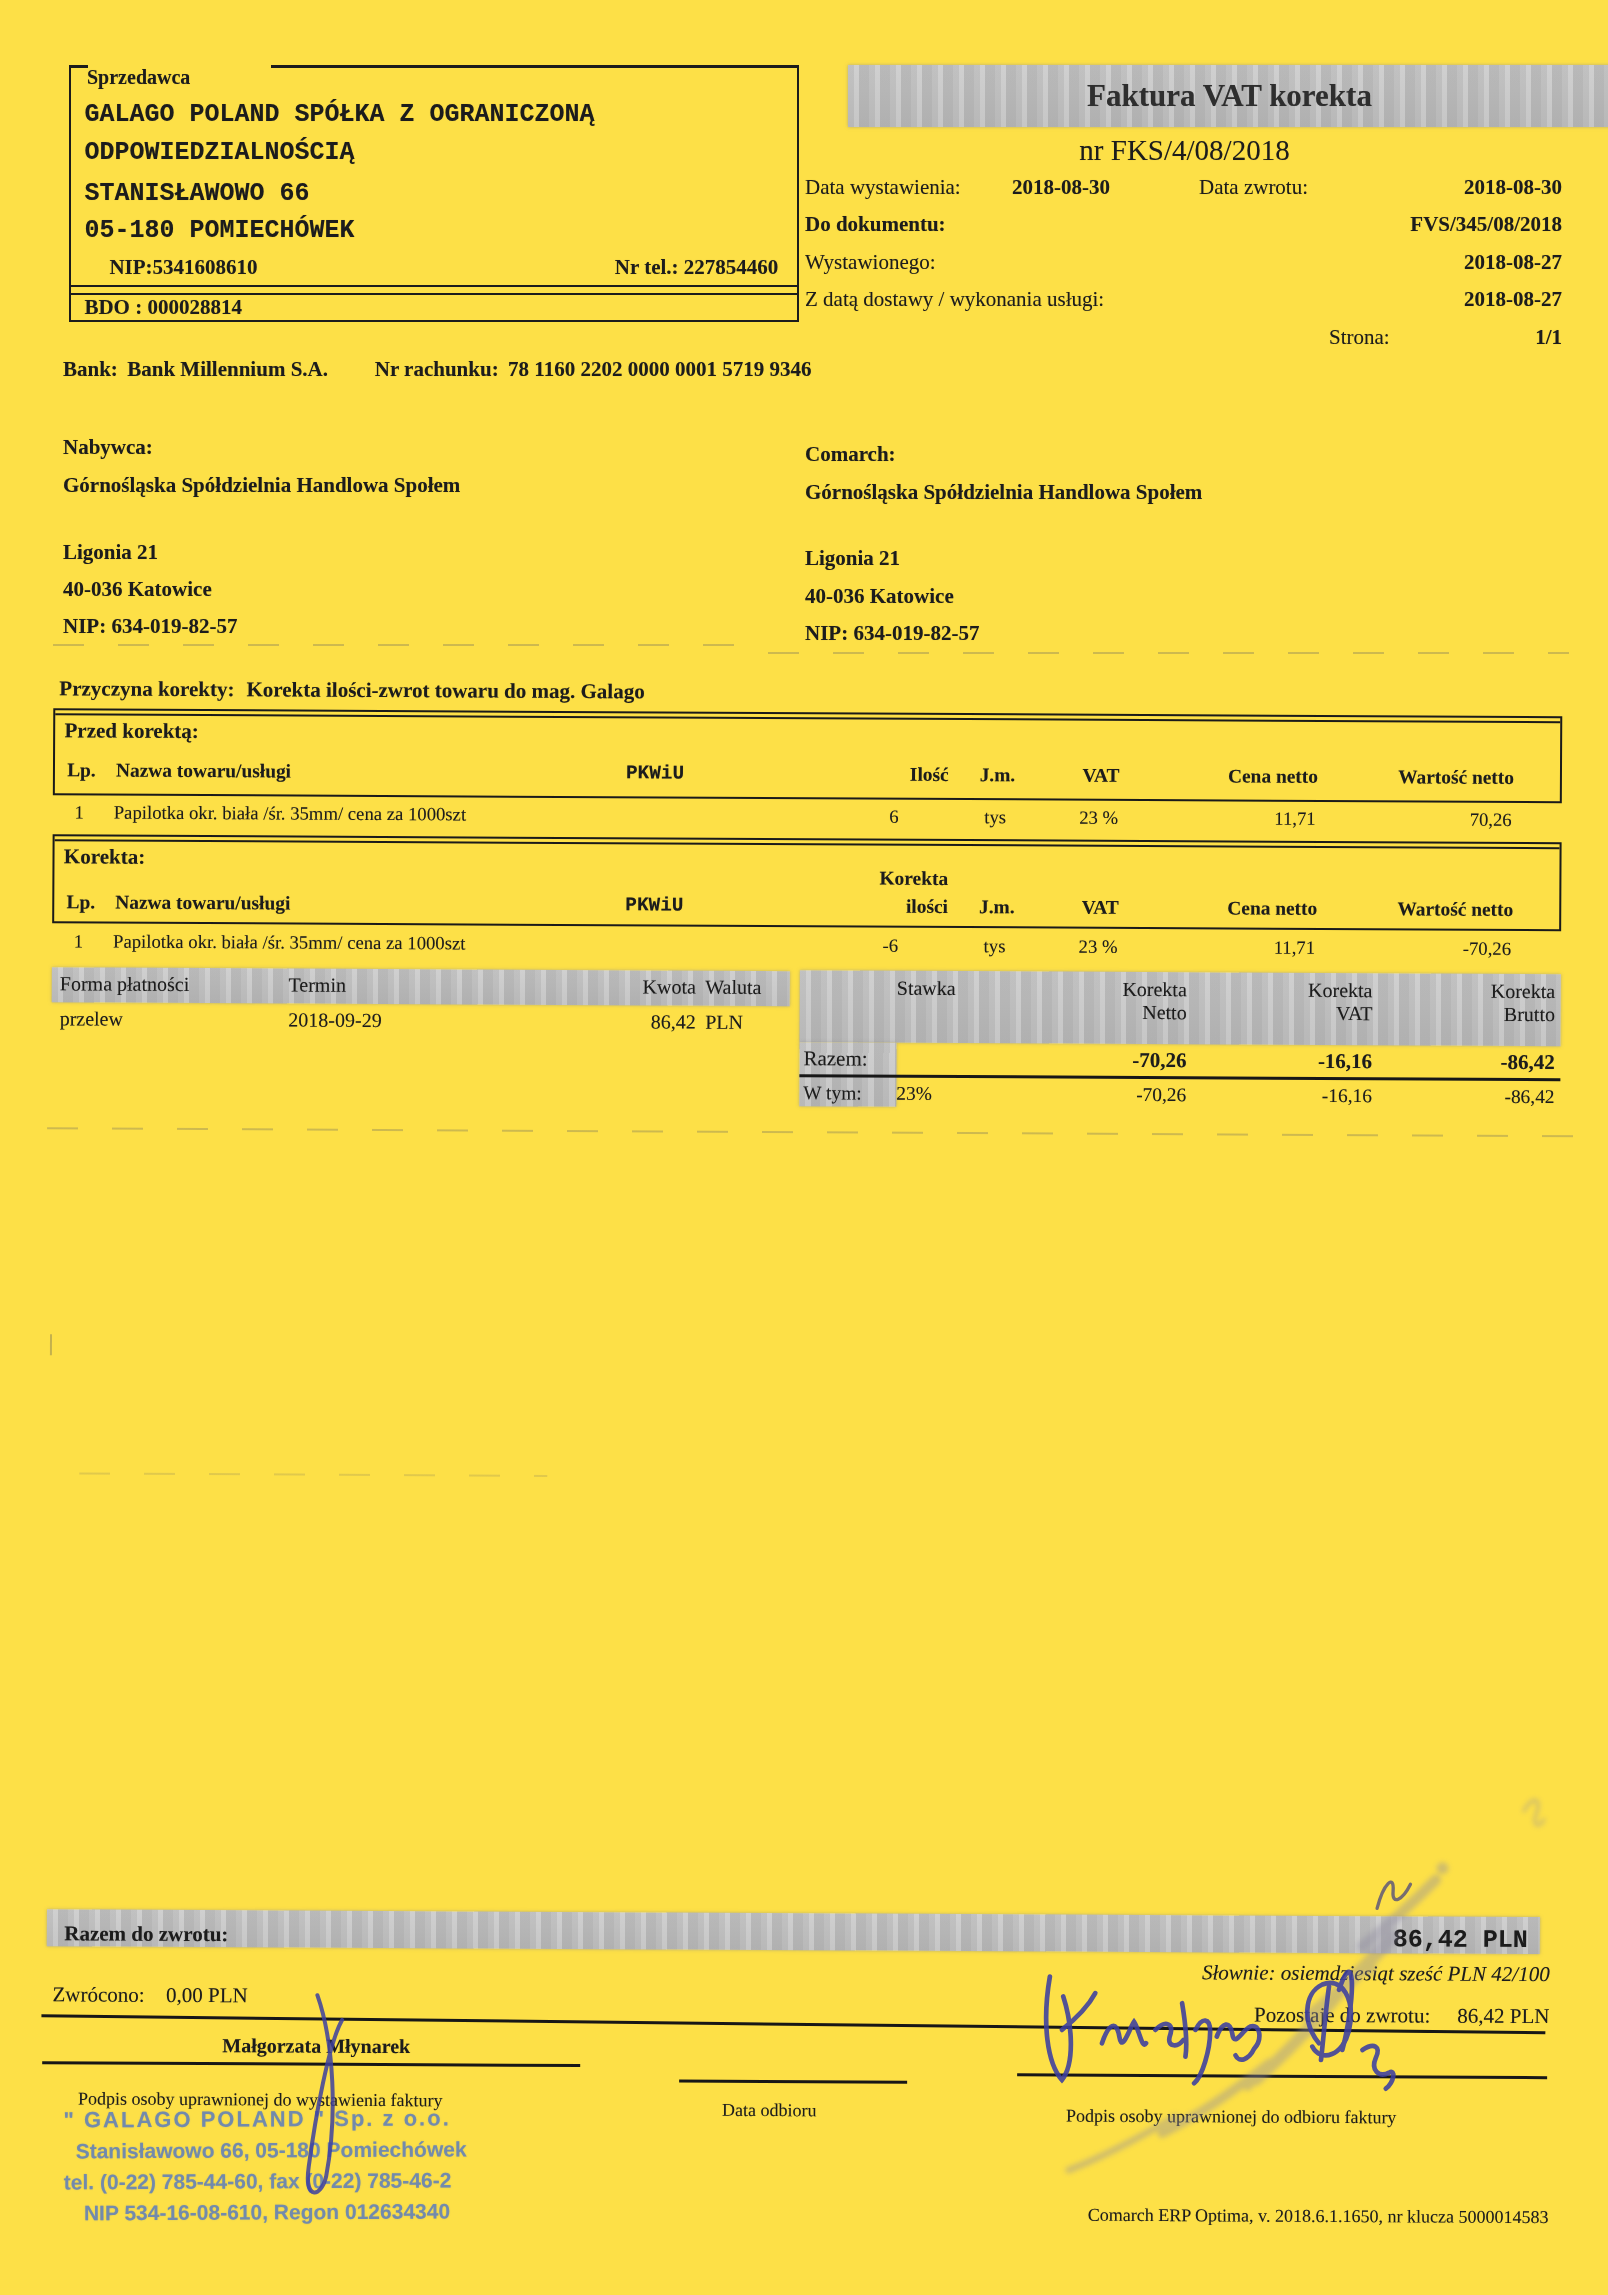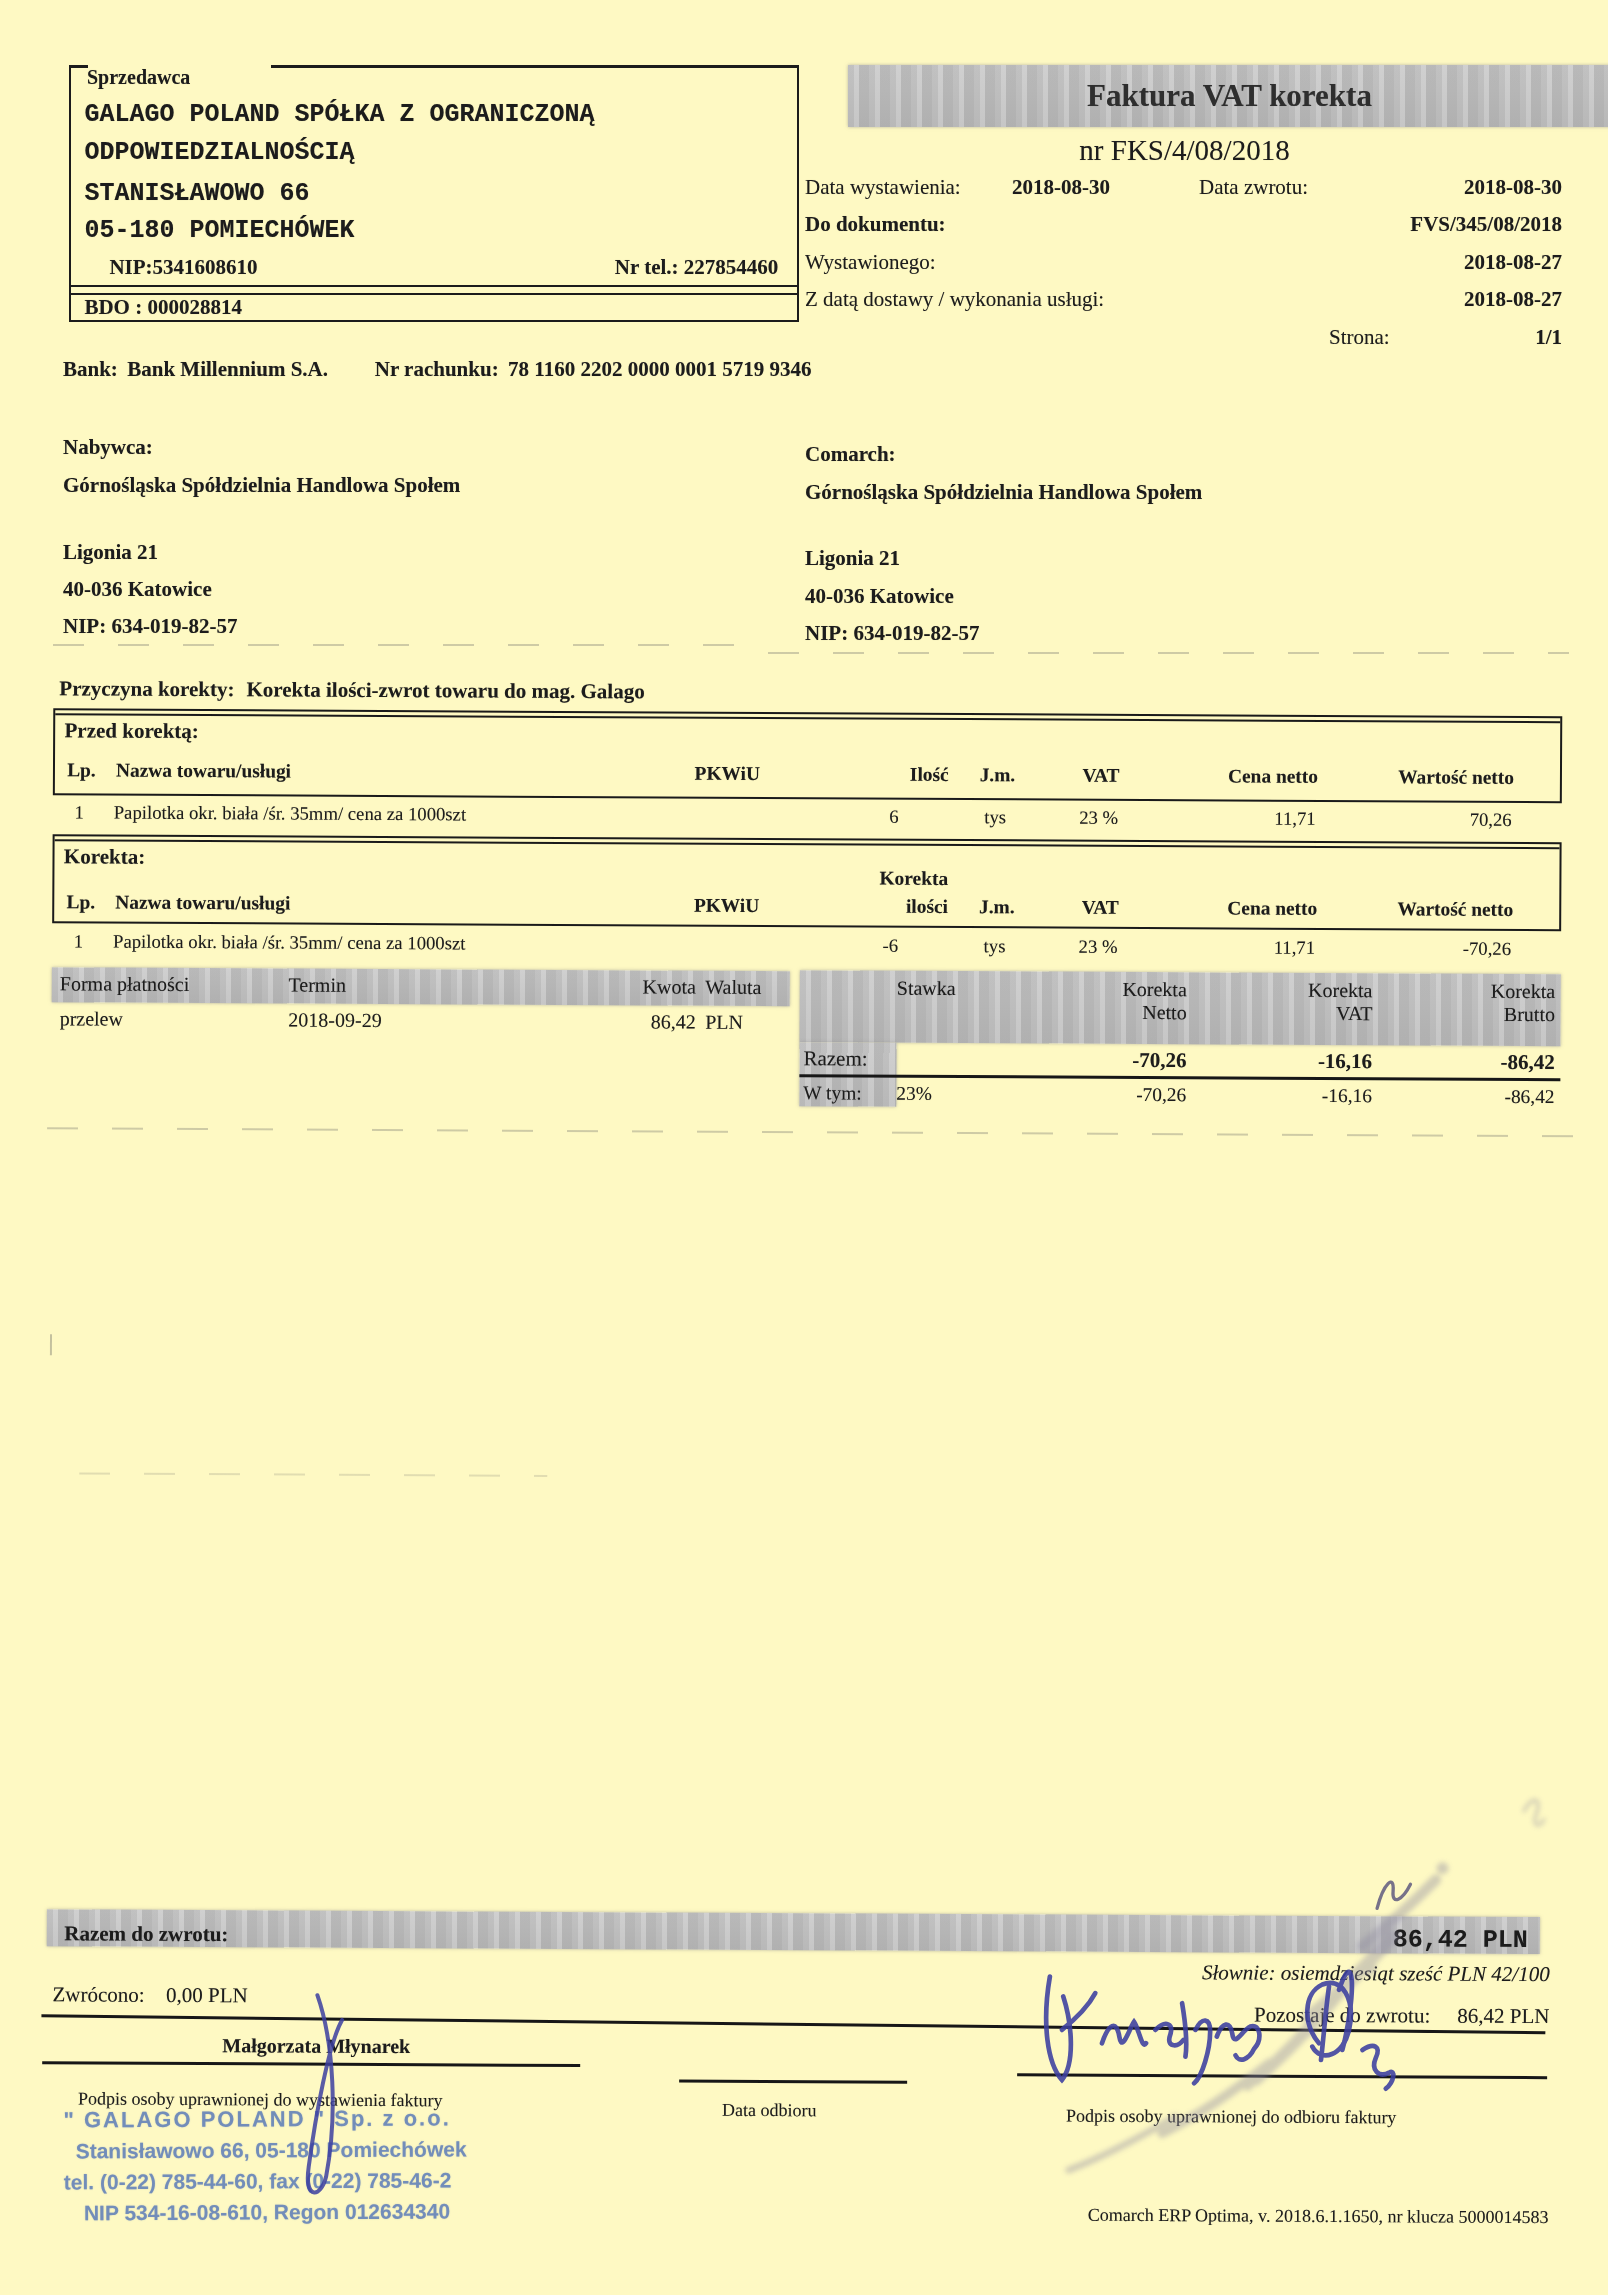--- a/index.html
+++ b/index.html
@@ -1,16 +1,16 @@
 <!DOCTYPE html>
 <html style="font-size:10.7px"><head>
 <meta charset="utf-8">
 <style>
   html,body{margin:0;padding:0;background:#ffffff;}
-  .page{position:relative;width:1609px;height:2295px;background:#fef9c3;overflow:hidden;
+  .page{position:relative;width:1609px;height:2295px;background:#fde047;overflow:hidden;
         font-family:"Liberation Serif","DejaVu Serif",serif;color:#1c1c1c;
         text-shadow:0 0 0.7px rgba(40,40,40,.35);}
   .abs{position:absolute;}
   .b{font-weight:bold;}
   .i{font-style:italic;}
   .sec{position:absolute;left:0;top:0;width:1609px;height:2295px;transform-origin:0 0;}
   .rot-mid{transform:rotate(0.3deg);}
   .rot-bot{transform:rotate(0.3deg);}
   .band{background:
      repeating-linear-gradient(90deg, rgba(0,0,0,.07) 0 6px, rgba(0,0,0,0) 6px 11.4px, rgba(0,0,0,.11) 11.4px 21px),
@@ -26,21 +26,21 @@
   .sellerbox .divider{position:absolute;left:0;right:0;top:220px;height:6px;
      border-top:2.7px solid #1c1c1c;border-bottom:2px solid #1c1c1c;}
   .s33{font-size:25px;font-family:Liberation Mono, monospace;} .s31{font-size:21px;} .s30{font-size:20px;} .s29{font-size:19.4px;}
   .s28{font-size:18.7px;} .s27{font-size:18px;}
   
   .tbox{border:2px solid #1a1a1a;}
   .tbox .innertop{position:absolute;left:0;right:0;top:3.3px;height:2px;background:#1a1a1a;}
   .trow{position:absolute;display:flex;width:1499px;}
   .col-lp{width:53px;text-align:center;}
   .col-name{width:518px;padding-left:8px;box-sizing:border-box;}
-  .col-pkwiu{width:134px;text-align:right;}
+  .col-pkwiu{width:134px;text-align:left;font-family:Liberation Mono, monospace;}
   .col-qty{width:194px;text-align:right;box-sizing:border-box;}
   .col-jm{width:87px;text-align:center;}
   .col-vat{width:120px;text-align:center;}
   .col-cena{width:167px;text-align:right;padding-right:10px;box-sizing:border-box;}
   .col-wart{width:194px;text-align:right;padding-right:8px;box-sizing:border-box;}
   .prow{position:absolute;display:flex;width:738px;}
   .pcol-forma{width:237px;padding-left:8px;box-sizing:border-box;}
   .pcol-termin{width:321px;}
   .pcol-kwota{width:87px;text-align:right;}
   .pcol-waluta{width:94px;padding-left:9.4px;box-sizing:border-box;}

